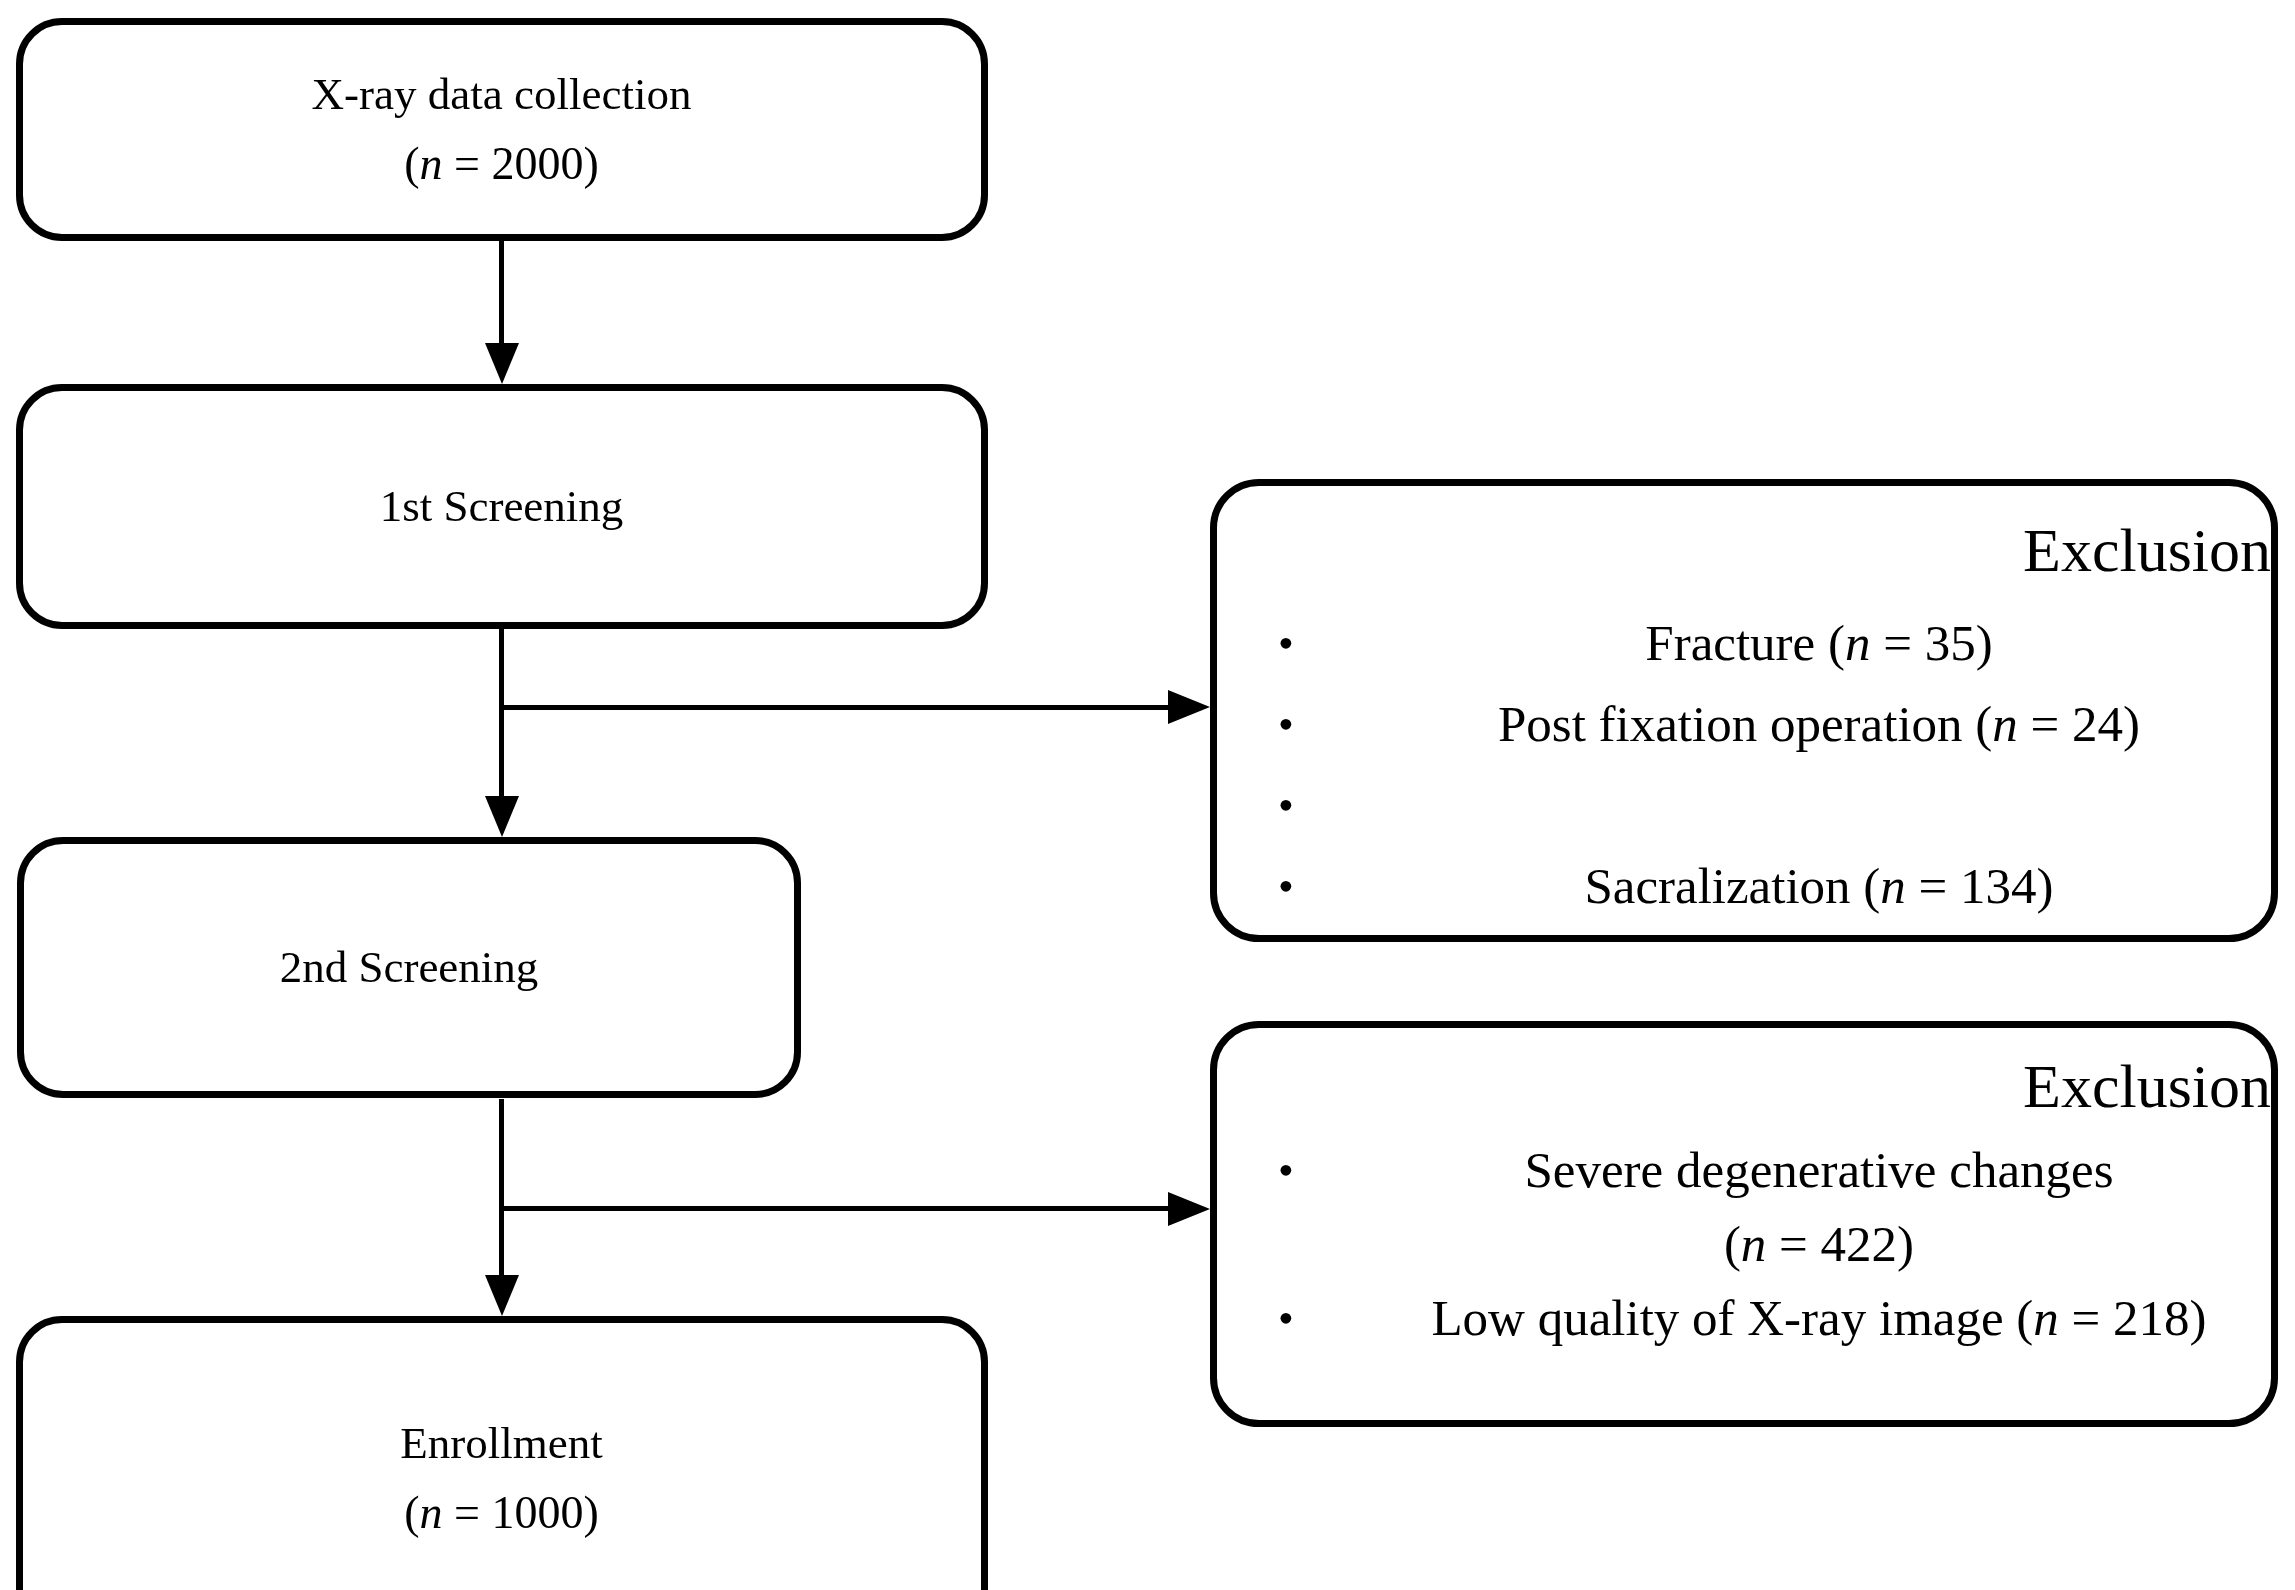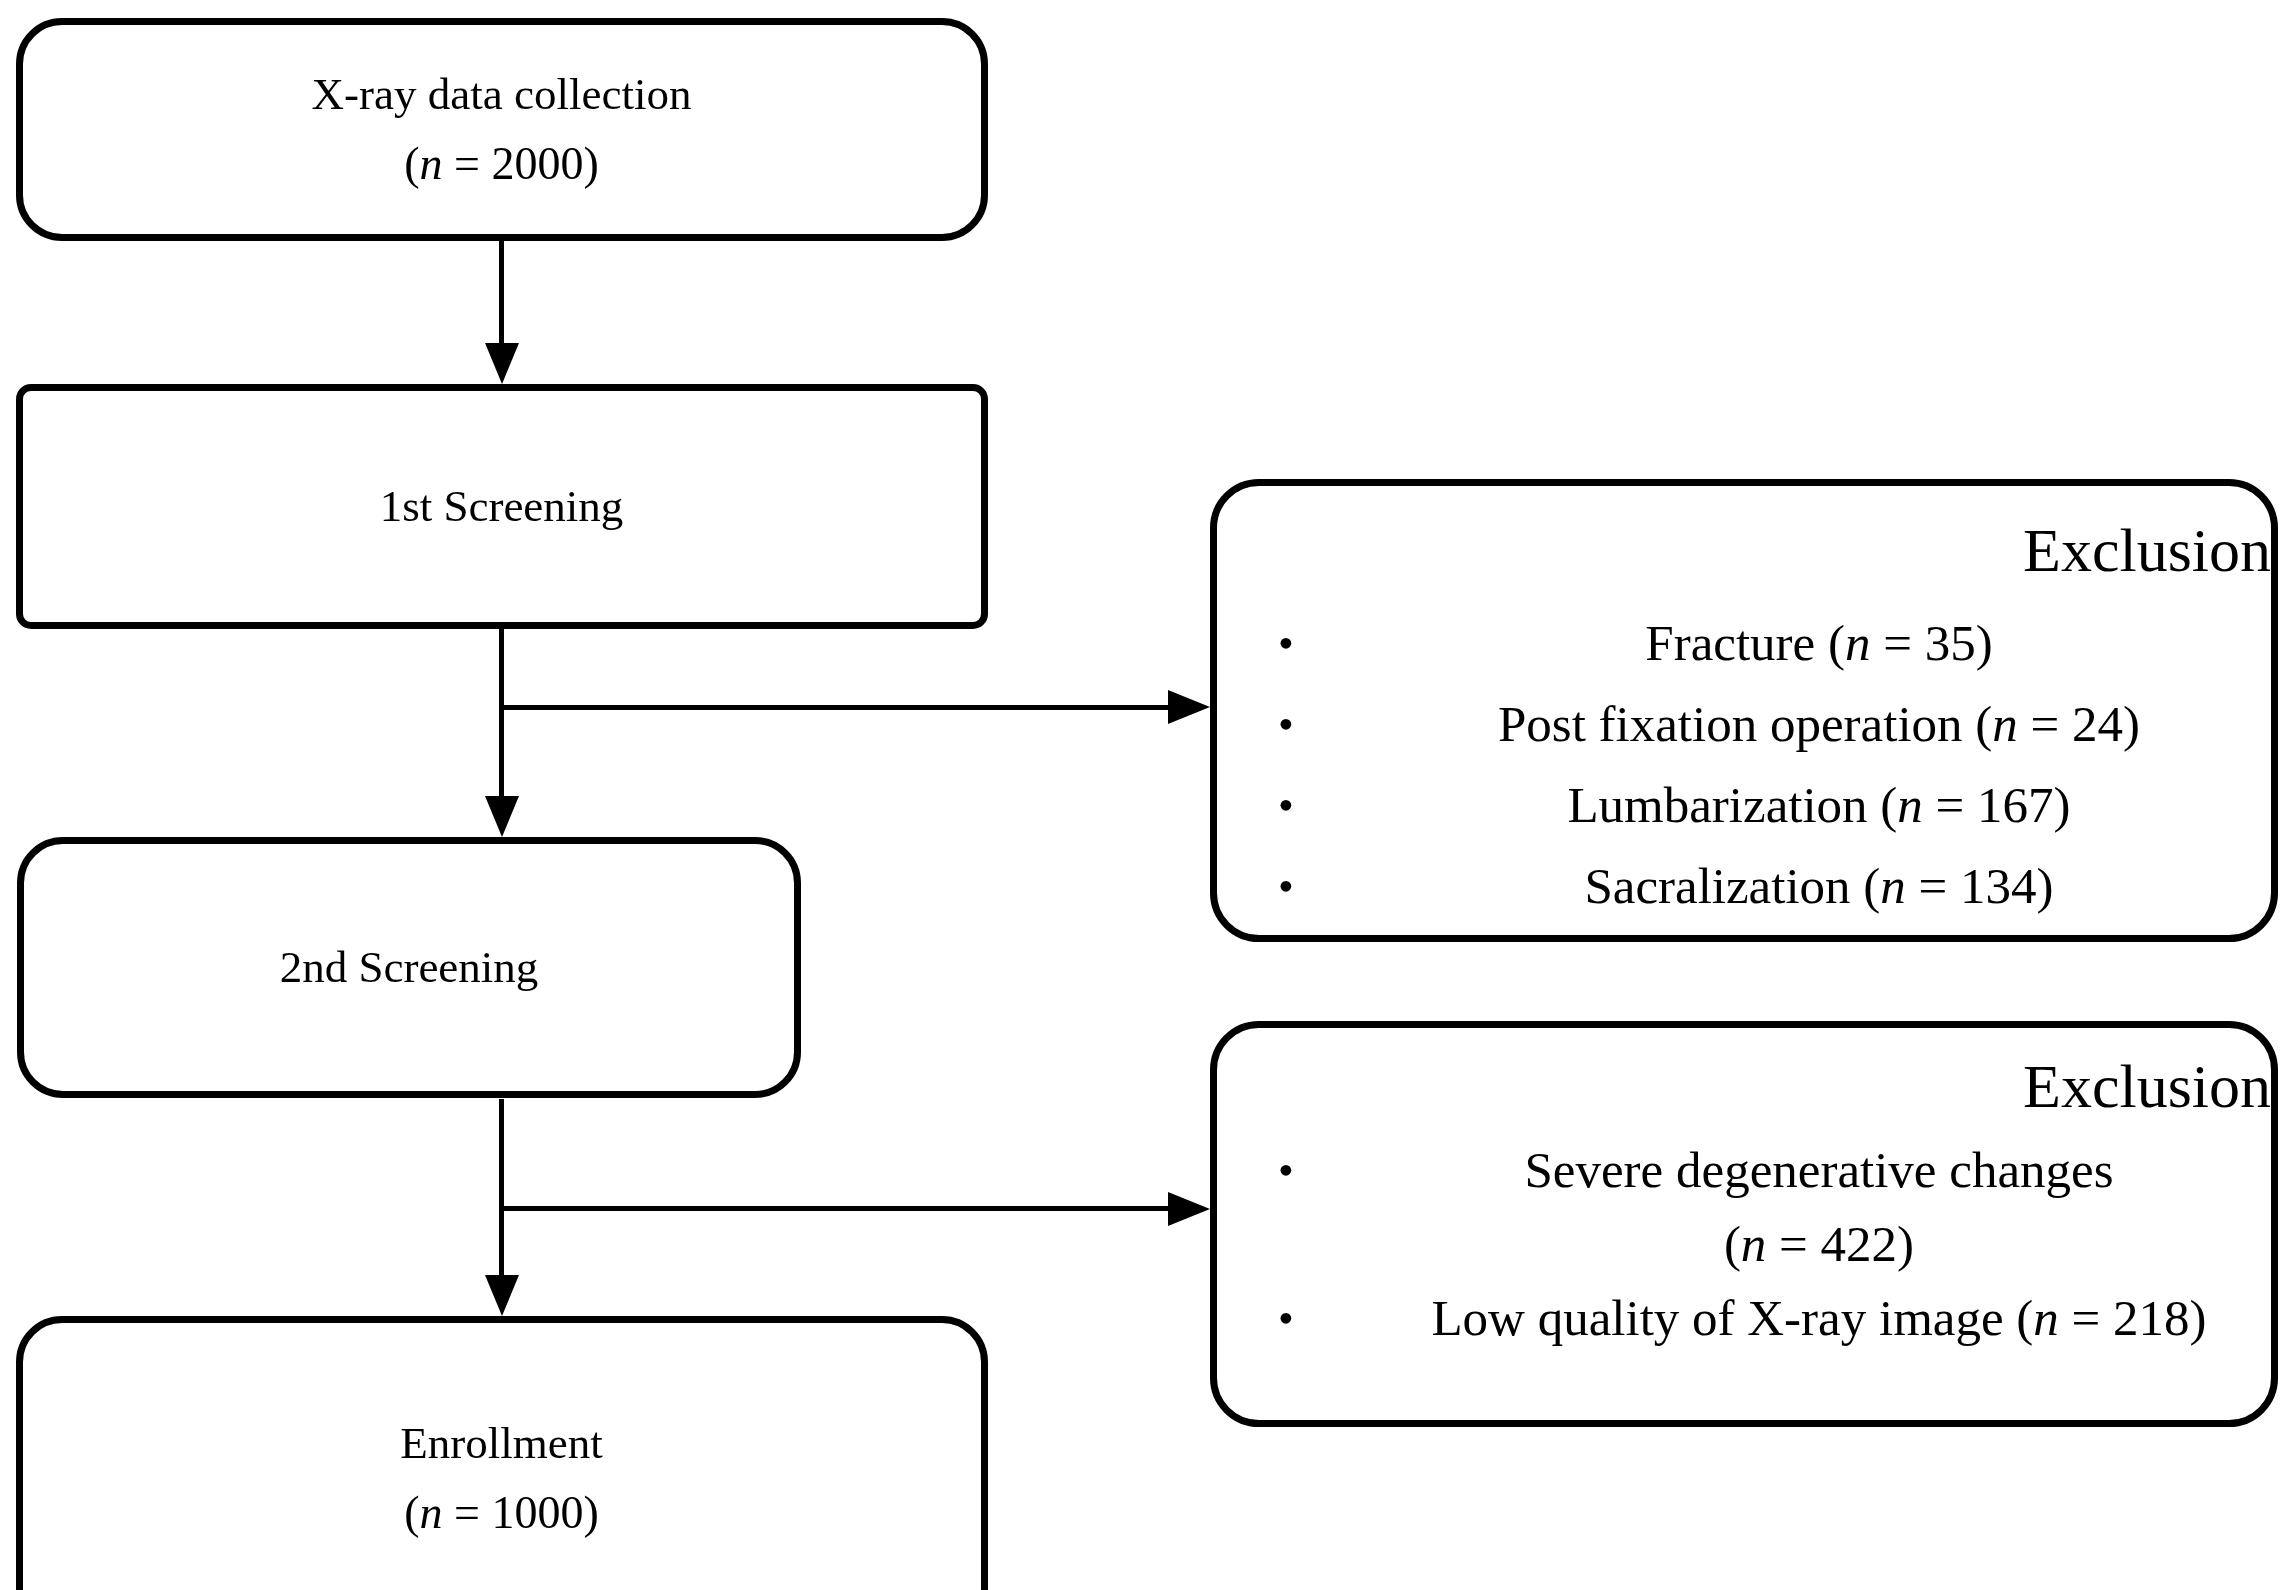--- a/index.html
+++ b/index.html
@@ -24,21 +24,21 @@
     border: 7.8px solid #000;
     border-radius: 46px;
     background: #fff;
     display: flex;
     flex-direction: column;
     align-items: center;
     justify-content: center;
     text-align: center;
   }
   #box-collection  { left: 15.5px;   top: 17.7px;   width: 972px; height: 223px; }
-  #box-screening1  { left: 15.5px;   top: 384px;  width: 972px; height: 245px; border-radius: 15px; }
+  #box-screening1  { left: 15.5px;   top: 384px;  width: 972px; height: 245px; }
   #box-screening2  { left: 17px;   top: 837px; width: 784px; height: 261px; }
   #box-enrollment  { left: 15.5px;   top: 1316px; width: 972px; height: 324px; }
 
   .exclbox {
     position: absolute;
     box-sizing: border-box;
     border: 7.8px solid #000;
     border-radius: 49px;
     background: #fff;
     display: flex;
@@ -151,21 +151,20 @@
       <span class="b-text"><span>Fracture (</span><span class="nvar">n</span><span> = 35)</span></span>
     </div>
 
     <div class="bullet-row">
       <span class="b-marker">•</span>
       <span class="b-text"><span>Post fixation operation (</span><span class="nvar">n</span><span> = 24)</span></span>
     </div>
 
     <div class="bullet-row">
       <span class="b-marker">•</span>
-      <span class="b-text"><span>Lumbarization (</span><span class="nvar">n</span><span> = 167)</span></span>
     </div>
 
     <div class="bullet-row">
       <span class="b-marker">•</span>
       <span class="b-text"><span>Sacralization (</span><span class="nvar">n</span><span> = 134)</span></span>
     </div>
   </div>
 
   <div class="exclbox" id="box-exclusion2">
     <div class="excl-title">Exclusion</div>

